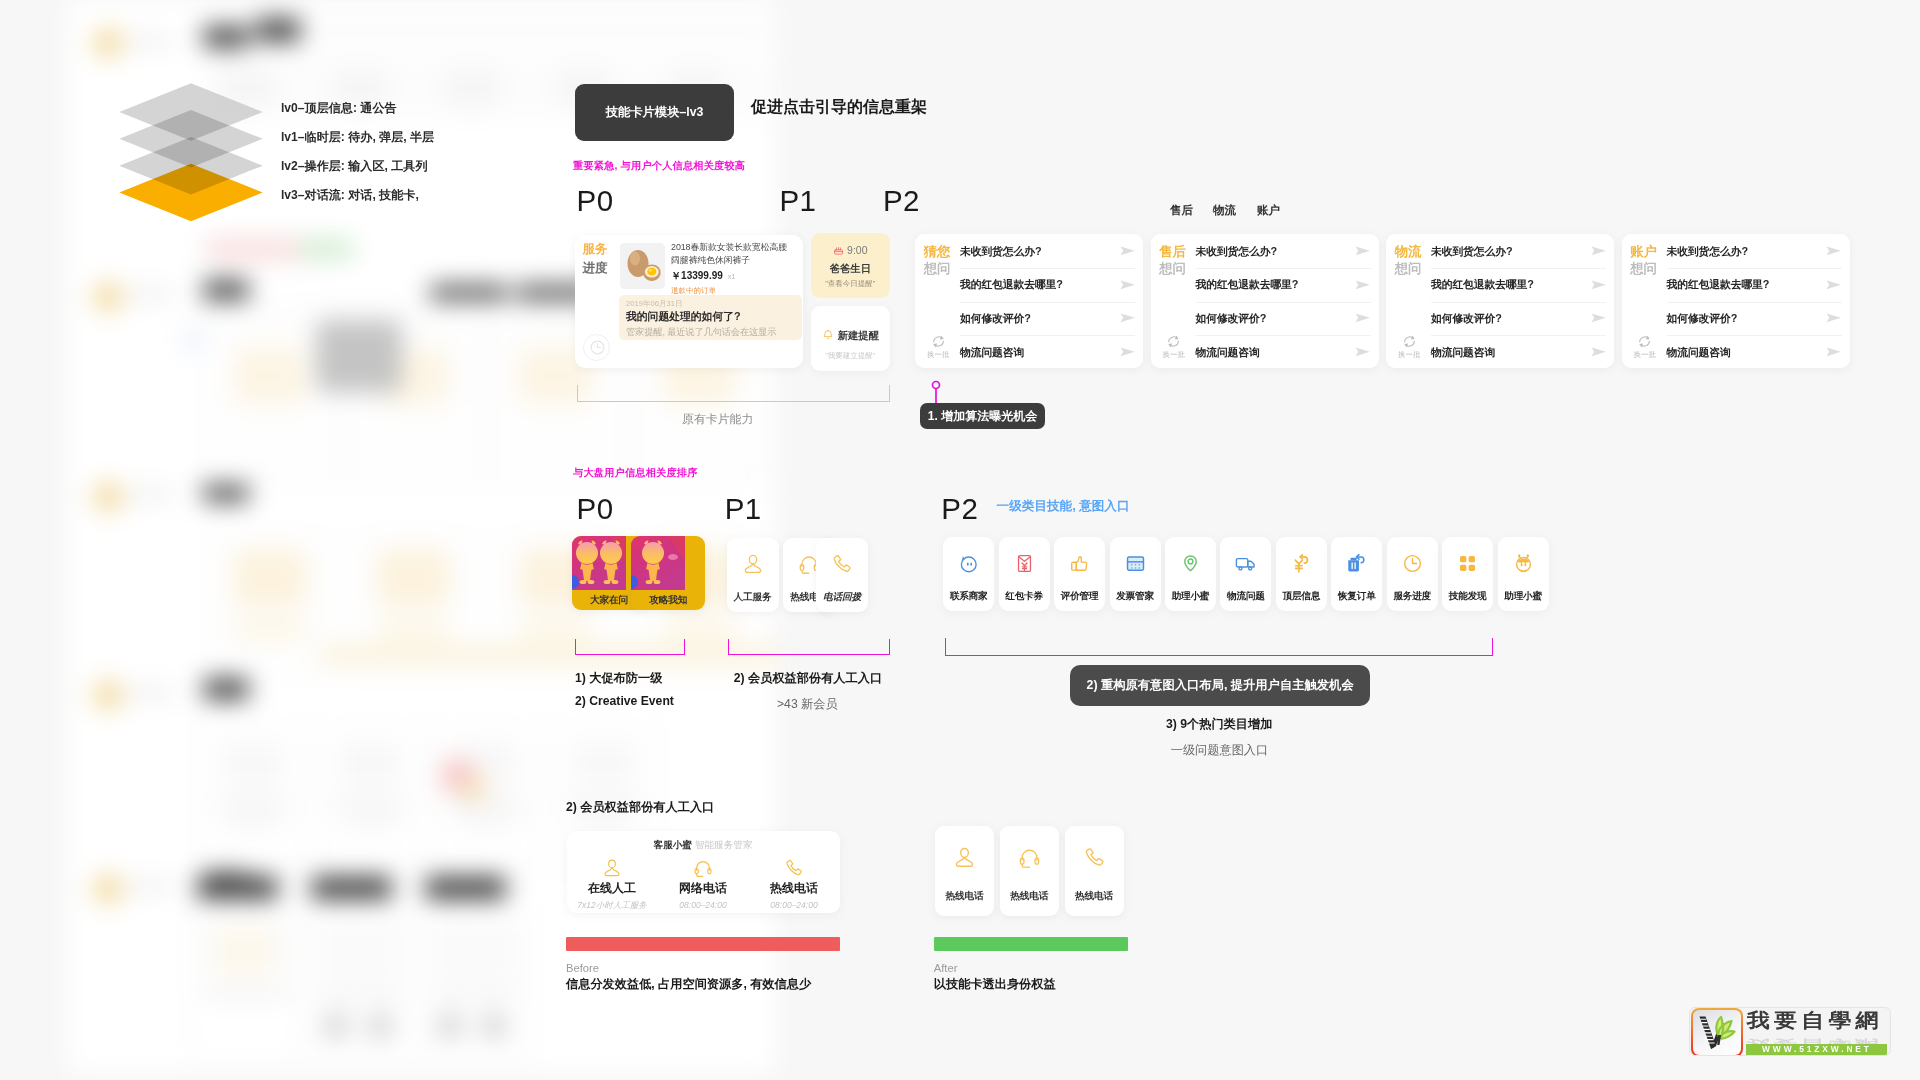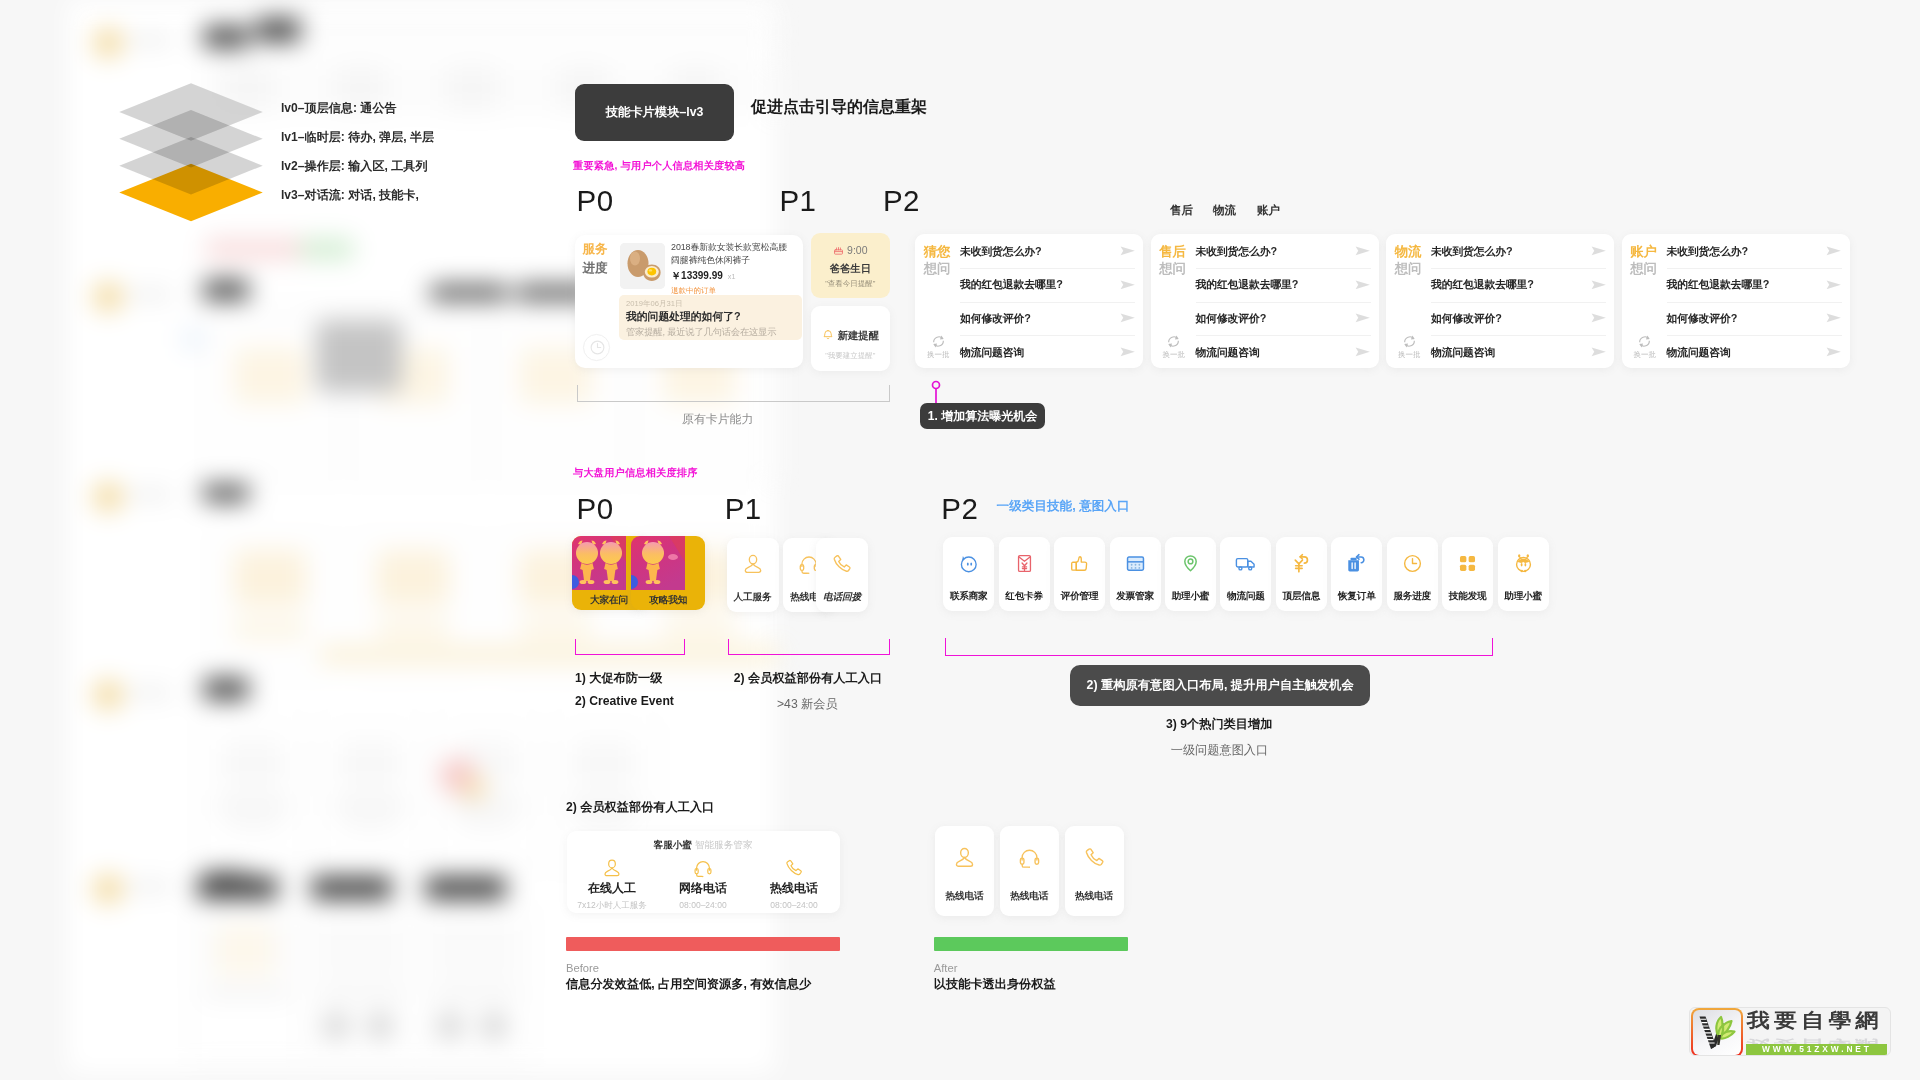--- a/index.html
+++ b/index.html
@@ -137,21 +137,21 @@
   
   #before-card { position:absolute; left:566.5px; top:831px; width:273px; height:82px;
                  background:#fff; border-radius:9px; box-shadow:0 2px 9px rgba(140,140,140,.10); }
   #before-card .hdr { text-align:center; margin-top:8px; font-size:9.6px; }
   #before-card .hdr b { color:#333; font-weight:700; }
   #before-card .hdr i { color:#c7c7c7; font-style:normal; margin-left:3px;}
   #before-card .cols { display:flex; margin-top:4px; }
   #before-card .col { flex:1; text-align:center; }
   #before-card .col .ic { height:24px; display:flex; align-items:center; justify-content:center; }
   #before-card .col .t1 { font-size:12px; color:#222; font-weight:700; }
-  #before-card .col .t2 { font-size:8.5px; color:#c3c3c3; margin-top:3px; }
+  #before-card .col .t2 { font-size:8.5px; color:#c3c3c3; margin-top:3px;font-style:italic; }
 
   .bar { position:absolute; height:12px; border-radius:1px; }
   .ba-label { position:absolute; font-size:11.2px; color:#9a9a9a; }
   .ba-text { position:absolute; font-size:12.2px; color:#1a1a1a; font-weight:700; white-space:nowrap;}
 
   
   #wm { position:absolute; left:1688.8px; top:1006.9px; width:202px; height:49px;
         background:#f4f4f4; border:1px solid #e4e4e4; border-radius:6px; overflow:hidden; }
 </style>
 </head>

